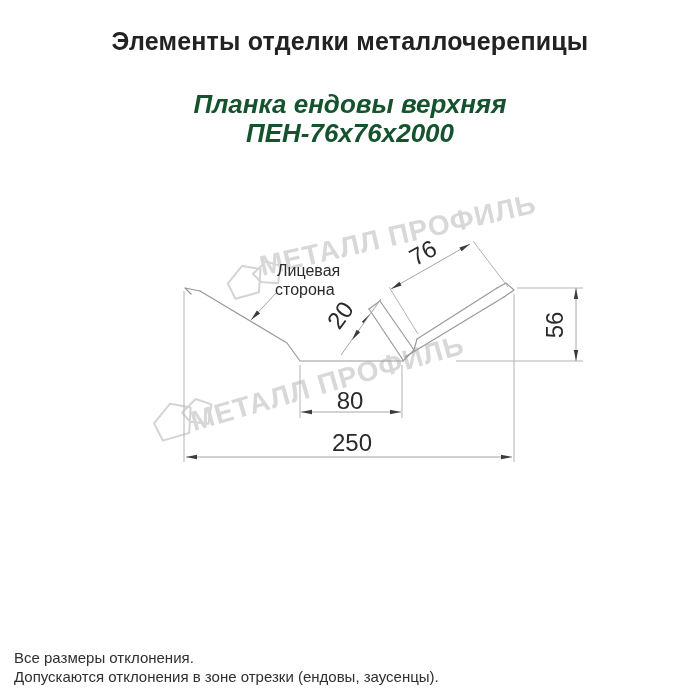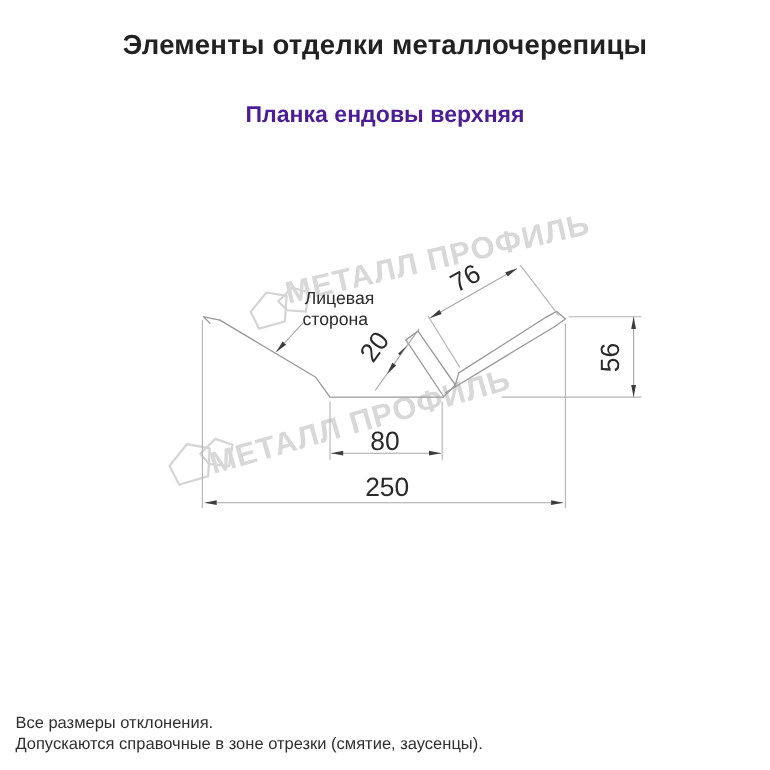--- a/index.html
+++ b/index.html
@@ -6,21 +6,21 @@
   #page{
     position:relative;width:672px;height:700px;background:#ffffff;overflow:hidden;
     font-family:"Liberation Sans","DejaVu Sans",sans-serif;
   }
   .title{
     position:absolute;top:27px;left:0;width:700px;text-align:center;
     font-size:25px;font-weight:700;color:#222;letter-spacing:0.2px;
   }
   .subtitle{
     position:absolute;top:90px;left:0;width:700px;text-align:center;
-    font-size:21px;font-weight:700;color:#4c1d95;line-height:29px;
+    font-size:26px;font-weight:700;color:#14532d;line-height:29px;font-style:italic;
   }
   .footnotes{
     position:absolute;left:14px;top:648px;
     font-size:15px;color:#2f2f2f;line-height:19px;
   }
   svg{position:absolute;left:0;top:0;}
   .profile{stroke:#9a9a9a;stroke-width:1.2;fill:none;stroke-linejoin:round;stroke-linecap:round;}
   .ext{stroke:#b3b3b3;stroke-width:1;fill:none;}
   .dim{stroke:#a6a6a6;stroke-width:1;fill:none;}
   .arrow{fill:#3c3c3c;stroke:none;}
@@ -31,20 +31,21 @@
   .wm-logo{stroke:#d4d4d4;stroke-width:2;fill:none;stroke-linejoin:round;}
 </style>
 </head>
 <body>
 
 <div id="page">
 
   <div class="title">Элементы отделки металлочерепицы</div>
   <div class="subtitle">
     <div>Планка ендовы верхняя</div>
+    <div>ПЕН-76х76х2000</div>
   </div>
 
   <svg width="700" height="700" viewBox="0 0 700 700">
 
     <g>
       <g class="wm-logo" transform="translate(222,266) rotate(-6)">
         <path d="M4,18 L20,2 L38,7 L34,30 L10,34 Z"></path>
         <path d="M30,11 L44,0 L58,6 L54,23 L37,20 Z"></path>
       </g>
       <text class="wm-text" transform="translate(400,244) rotate(-13)" text-anchor="middle">МЕТАЛЛ ПРОФИЛЬ</text>
@@ -124,16 +125,16 @@
     <g>
       <path class="dim" d="M276,293 L251,320"></path>
       <polygon class="arrow" points="251,320 260.1,313.4 256.9,310.4"></polygon>
       <text class="labeltext" x="277" y="276">Лицевая</text>
       <text class="labeltext" x="275" y="295">сторона</text>
     </g>
   </svg>
 
   <div class="footnotes">
     <div>Все размеры отклонения.</div>
-    <div>Допускаются справочные в зоне отрезки (смятие, заусенцы).</div>
+    <div>Допускаются отклонения в зоне отрезки (ендовы, заусенцы).</div>
   </div>
 
 </div>
 
 </body></html>

